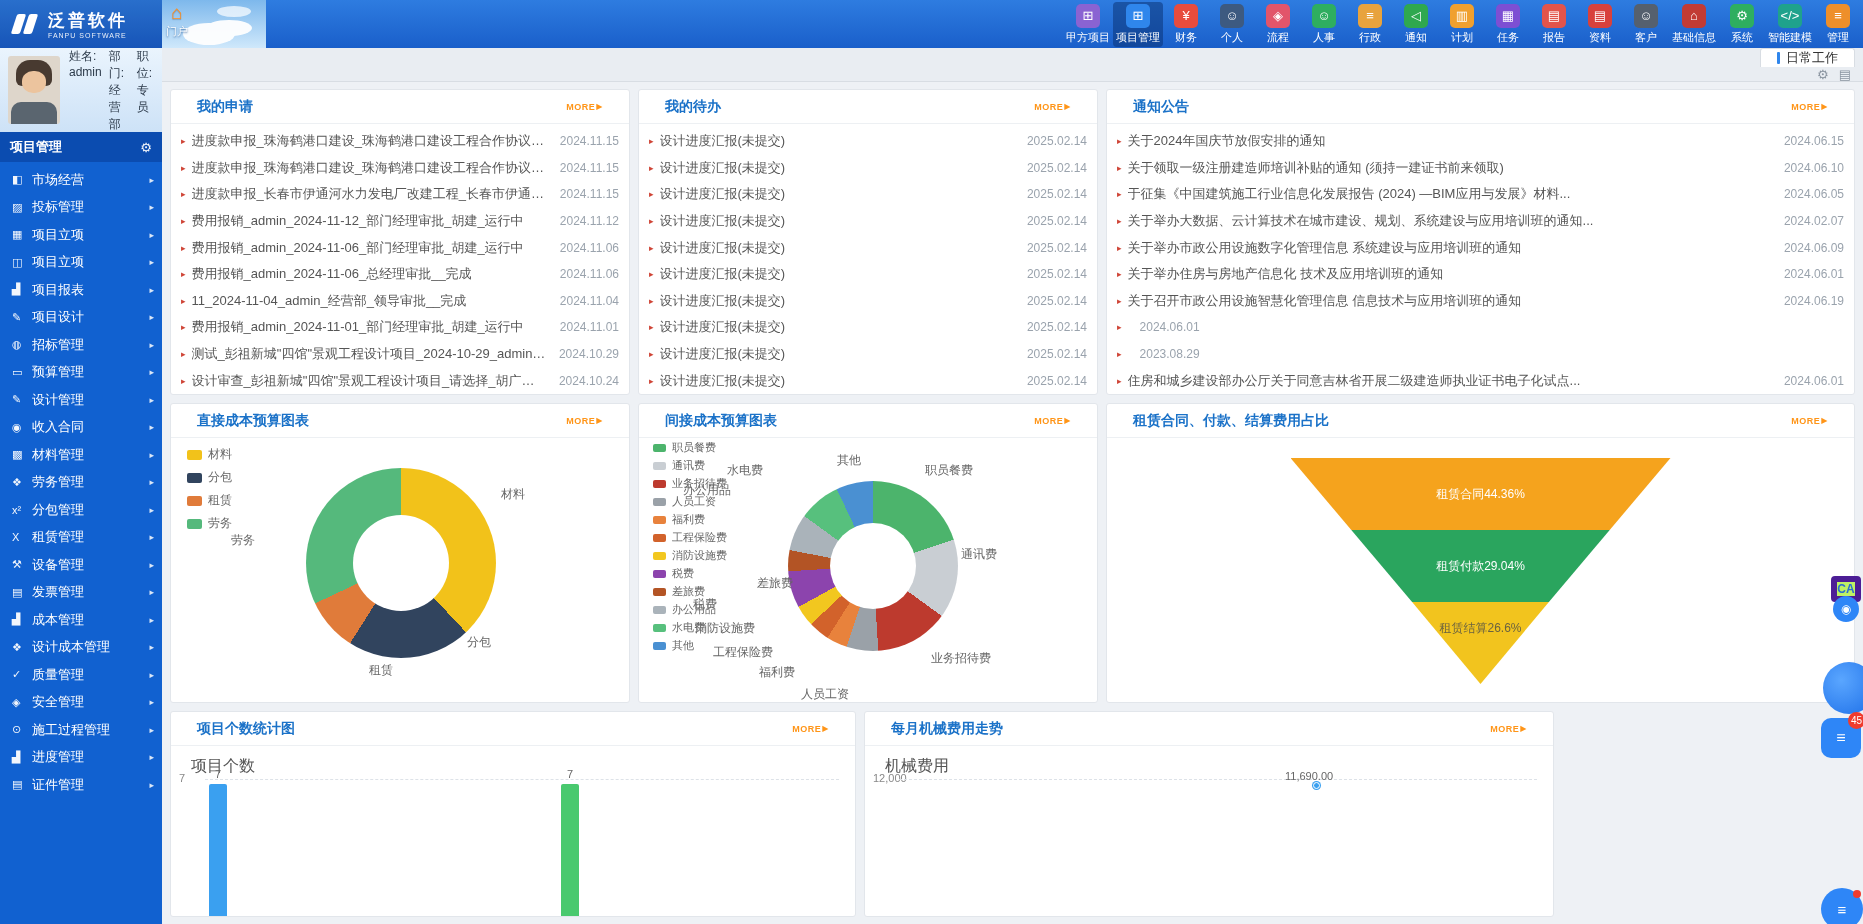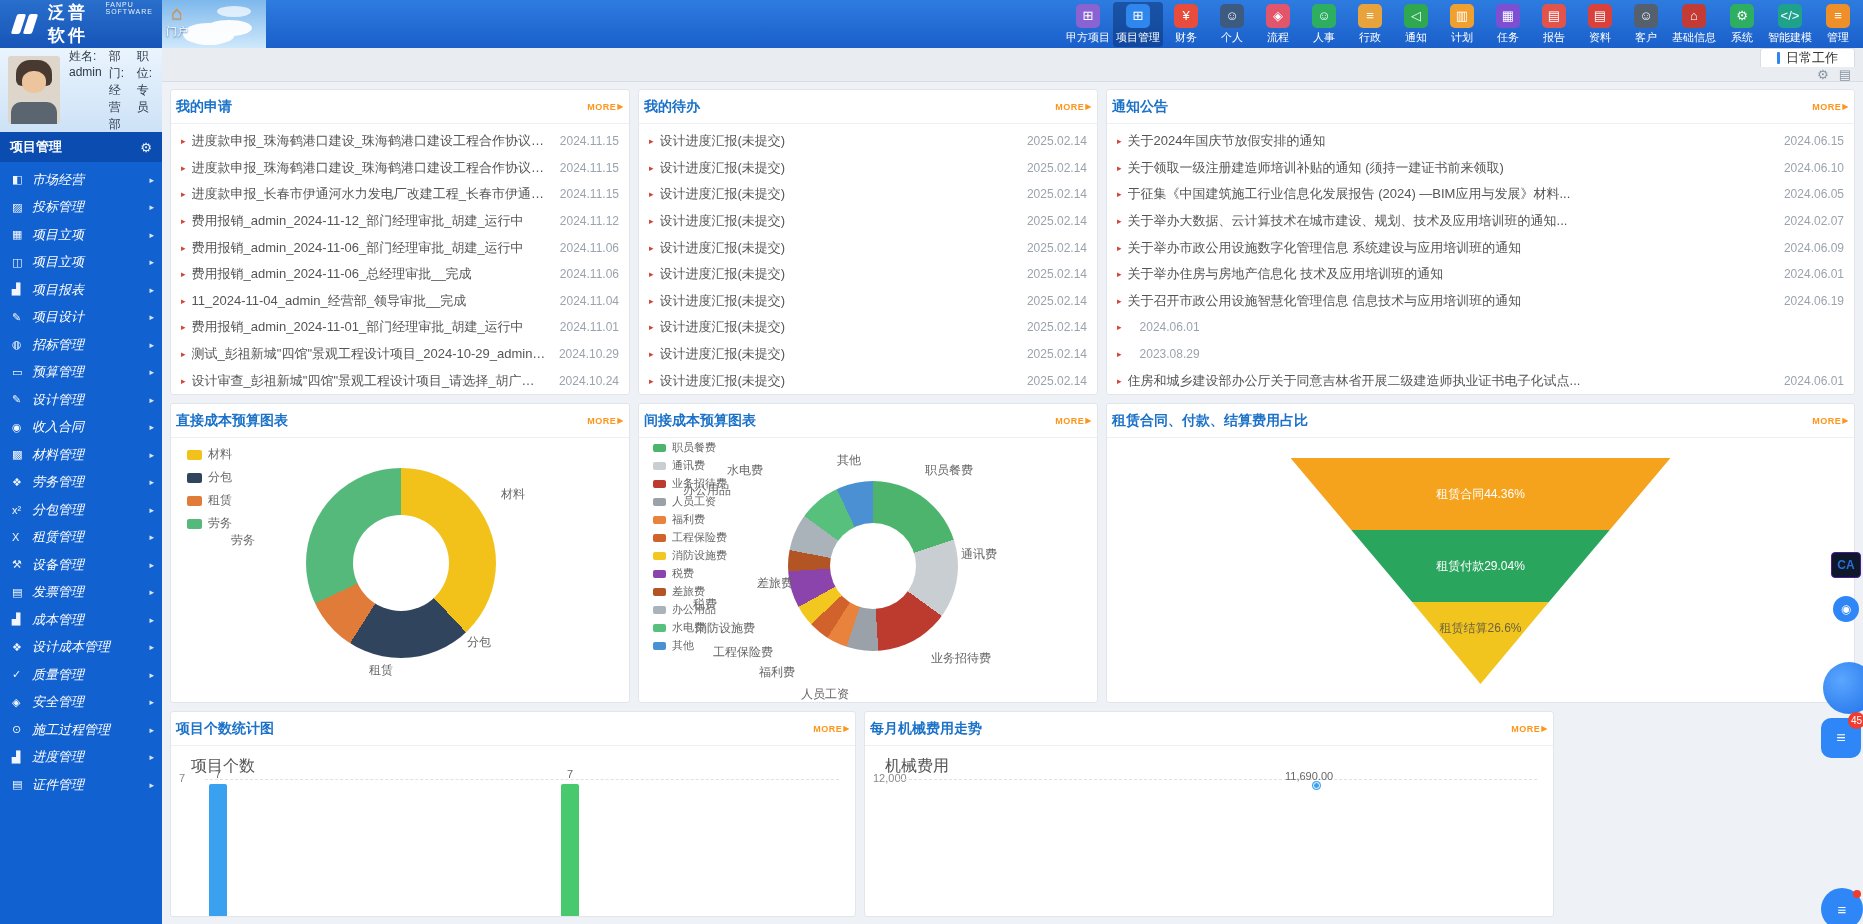--- a/index.html
+++ b/index.html
@@ -7,21 +7,21 @@
   body { font-family:"Liberation Sans","DejaVu Sans",sans-serif; background:#eef1f5; font-size:13px; }
   i { font-style:normal; }
 
   
   .topbar { height:48px; display:flex; align-items:stretch; background:linear-gradient(180deg,#2e7ce0,#1a5fca); position:relative; z-index:5; }
   .logo { width:162px; flex-shrink:0; display:flex; align-items:center; gap:8px; padding-left:10px; background:rgba(0,0,30,.10); }
   .logo-mark { width:30px; height:30px; position:relative; flex-shrink:0; }
   .logo-mark span { position:absolute; background:#fff; width:9px; height:20px; transform:skewX(-18deg); border-radius:2px; }
   .logo-mark span:nth-child(1){ left:4px; top:5px; }
   .logo-mark span:nth-child(2){ left:16px; top:5px; }
-  .logo-text { display:flex; flex-direction:row; color:#fff; }
+  .logo-text { display:flex; flex-direction:column; color:#fff; }
   .logo-title { font-size:17px; font-weight:bold; letter-spacing:3px; }
   .logo-sub { font-size:7px; letter-spacing:1px; opacity:.9; }
   .sky { width:104px; flex-shrink:0; position:relative; background:linear-gradient(180deg,#7db8ec,#cfe8fb); overflow:hidden; }
   .sky::before { content:""; position:absolute; width:46px; height:16px; left:44px; top:20px; background:#fff; border-radius:50%; box-shadow:-20px 6px 0 3px #fff; opacity:.95; }
   .sky::after { content:""; position:absolute; width:34px; height:11px; left:55px; top:6px; background:#fff; border-radius:50%; opacity:.7; }
   .portal { position:absolute; left:4px; top:3px; display:flex; flex-direction:column; align-items:center; cursor:pointer; z-index:2; }
   .portal-icon { font-size:19px; line-height:20px; color:#ff8c1a; text-shadow:0 1px 1px rgba(0,0,0,.25); }
   .portal-label { font-size:11px; color:#fff; text-shadow:0 1px 2px rgba(0,60,130,.8); margin-top:1px; }
   .topnav { margin-left:auto; display:flex; align-items:center; padding-right:2px; }
   .nav-item { min-width:46px; display:flex; flex-direction:column; align-items:center; gap:2px; padding:2px 3px; border-radius:4px; cursor:pointer; }
@@ -38,21 +38,21 @@
   .avatar { width:52px; height:68px; background:#ded6cb; border-radius:3px; position:relative; overflow:hidden; flex-shrink:0; }
   .avatar .hair { position:absolute; top:4px; left:8px; right:8px; height:26px; background:#483a30; border-radius:14px 14px 6px 6px; }
   .avatar .face { position:absolute; top:15px; left:14px; width:24px; height:22px; background:#ecc49e; border-radius:46%; }
   .avatar .torso { position:absolute; bottom:0; left:3px; right:3px; height:22px; background:#5a656f; border-radius:10px 10px 0 0; }
   .user-info { display:flex; flex-direction:row; gap:7px; font-size:12px; color:#2c3a4a; }
   .side-section { height:30px; background:#0b4cb0; color:#fff; display:flex; align-items:center; justify-content:space-between; padding:0 10px; font-size:13px; font-weight:bold; }
   .side-gear { font-weight:normal; cursor:pointer; font-size:13px; opacity:.95; }
   .menu { list-style:none; padding:4px 0; flex:1; overflow:hidden; }
   .menu-item { height:27.5px; display:flex; align-items:center; color:#fff; font-size:13px; padding:0 8px 0 12px; cursor:pointer; white-space:nowrap; }
   .mi { width:20px; font-size:11px; opacity:.95; flex-shrink:0; }
-  .ml { flex:1; overflow:hidden; text-overflow:ellipsis;font-style:italic; }
+  .ml { flex:1; overflow:hidden; text-overflow:ellipsis; }
   .menu-item .arrow { font-size:9px; opacity:.85; margin-left:4px; }
 
   
   .main { flex:1; min-width:0; display:flex; flex-direction:column; }
   .tabbar { height:34px; background:#e9edf2; border-bottom:1px solid #d8dde3; display:flex; align-items:flex-end; padding:0 8px;flex-direction:column; }
   .tab { height:29px; background:#fff; border:1px solid #d8dde3; border-bottom:none; border-radius:3px 3px 0 0; display:flex; align-items:center; gap:6px; padding:0 16px; font-size:13px; color:#333; cursor:pointer; }
   .tab::before { content:""; width:3px; height:12px; background:#2f86ec; border-radius:1px; }
   .tab-icons { margin-left:auto; display:flex; gap:10px; align-items:center; height:100%; color:#8a94a0; font-size:13px; padding-right:4px; }
   .tab-icons span { cursor:pointer; }
   .content { flex:1; padding:7px 8px; display:flex; flex-direction:column; gap:8px; overflow:hidden; }
@@ -61,21 +61,21 @@
   .row2 { height:300px; flex-shrink:0; }
   .row3 { flex:1; min-height:0; }
   .col-a { width:460px; flex-shrink:0; }
   .col-b { width:460px; flex-shrink:0; }
   .col-c { flex:1; min-width:0; }
   .col-d { width:686px; flex-shrink:0; }
   .col-e { width:690px; flex-shrink:0; }
   .spacer { flex:1; }
 
   .panel { background:#fff; border:1px solid #e2e6eb; border-radius:3px; display:flex; flex-direction:column; position:relative; overflow:hidden; }
-  .panel-h { height:34px; min-height:34px; display:flex; align-items:center; justify-content:space-between; padding:0 5px; border-bottom:1px solid #edf0f3; }
+  .panel-h { height:34px; min-height:34px; display:flex; align-items:center; justify-content:space-between; padding:0 26px; border-bottom:1px solid #edf0f3; }
   .p-title { font-size:14px; font-weight:bold; color:#1b72c8; }
   .more { display:flex; align-items:center; gap:1px; font-size:9px; font-weight:bold; color:#ff9518; letter-spacing:.5px; cursor:pointer; }
   .more i { font-size:8px; }
 
   .plist { list-style:none; padding:4px 10px; flex:1; overflow:hidden; }
   .plist li { height:26.6px; display:flex; align-items:center; cursor:pointer; }
   .bullet { color:#cf4436; font-size:9px; margin-right:6px; flex-shrink:0; }
   .item-text { flex:1; overflow:hidden; text-overflow:ellipsis; white-space:nowrap; color:#555; font-size:13px; }
   .item-date { color:#9aa3ad; font-size:12px; margin-left:12px; white-space:nowrap; }
 
@@ -127,21 +127,21 @@
   .bval { position:absolute; top:22px; font-size:11px; color:#666; }
   .bval.v1 { left:44px; }
   .bval.v2 { left:396px; }
   .vbar { position:absolute; width:18px; top:38px; bottom:-6px; border-radius:2px 2px 0 0; }
   .vbar.b1 { left:38px; background:#3aa0f0; }
   .vbar.b2 { left:390px; background:#49c96e; }
   .pt-label { position:absolute; left:420px; top:24px; font-size:11px; color:#666; }
   .pt-dot { position:absolute; left:448px; top:36px; width:7px; height:7px; border-radius:50%; background:#3aa0f0; border:1px solid #fff; box-shadow:0 0 0 1px #3aa0f0; }
 
   
-  .fl-ca { position:fixed; right:2px; top:552px; width:30px; height:26px; background:#0f172a; border:1px solid #4c1d95; border-radius:4px; color:#2a6fd0; font-weight:bold; font-size:12px; display:flex; align-items:center; justify-content:center; cursor:pointer; z-index:9; }
+  .fl-ca { position:fixed; right:2px; top:576px; width:30px; height:26px; background:#bef264; border:6px solid #4c1d95; border-radius:4px; color:#2a6fd0; font-weight:bold; font-size:12px; display:flex; align-items:center; justify-content:center; cursor:pointer; z-index:9; }
   .fl-circle { position:fixed; border-radius:50%; background:#2e86f7; color:#fff; display:flex; align-items:center; justify-content:center; cursor:pointer; z-index:9; }
   .fl-circle.smc { right:4px; top:596px; width:26px; height:26px; font-size:12px; }
   .fl-circle.lgc { right:-12px; top:662px; width:52px; height:52px; background:radial-gradient(circle at 35% 35%,#5aa6ff,#1d6fe8); }
   .fl-chat { position:fixed; right:2px; top:718px; width:40px; height:40px; border-radius:10px; background:#2e86f7; display:flex; align-items:center; justify-content:center; cursor:pointer; z-index:9; }
   .fl-chat .chat-glyph { color:#fff; font-size:16px; }
   .badge { position:absolute; top:-6px; right:-4px; min-width:17px; height:17px; border-radius:9px; background:#f03b2e; color:#fff; font-size:10px; display:flex; align-items:center; justify-content:center; padding:0 3px; }
   .fl-circle.btc { right:0; top:888px; width:42px; height:42px; font-size:15px; }
   .fl-circle.btc::after { content:""; position:absolute; top:2px; right:2px; width:8px; height:8px; border-radius:50%; background:#f03b2e; }
 </style>
 </head>
@@ -565,21 +565,21 @@
                 <span class="item-text">关于领取一级注册建造师培训补贴的通知 (须持一建证书前来领取)</span>
                 <span class="item-date">2024.06.10</span>
               </li>
               <li>
                 <span class="bullet">▸</span>
                 <span class="item-text">于征集《中国建筑施工行业信息化发展报告 (2024) —BIM应用与发展》材料...</span>
                 <span class="item-date">2024.06.05</span>
               </li>
               <li>
                 <span class="bullet">▸</span>
-                <span class="item-text">关于举办大数据、云计算技术在城市建设、规划、技术及应用培训班的通知...</span>
+                <span class="item-text">关于举办大数据、云计算技术在城市建设、规划、系统建设与应用培训班的通知...</span>
                 <span class="item-date">2024.02.07</span>
               </li>
               <li>
                 <span class="bullet">▸</span>
                 <span class="item-text">关于举办市政公用设施数字化管理信息 系统建设与应用培训班的通知</span>
                 <span class="item-date">2024.06.09</span>
               </li>
               <li>
                 <span class="bullet">▸</span>
                 <span class="item-text">关于举办住房与房地产信息化 技术及应用培训班的通知</span>

